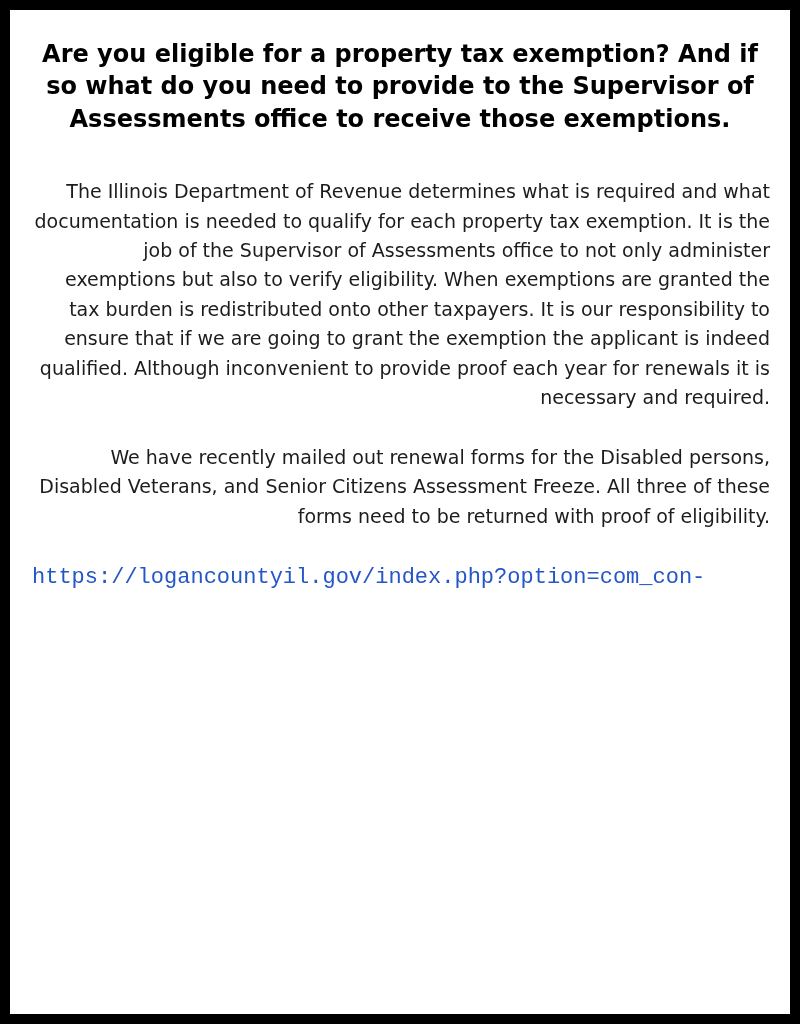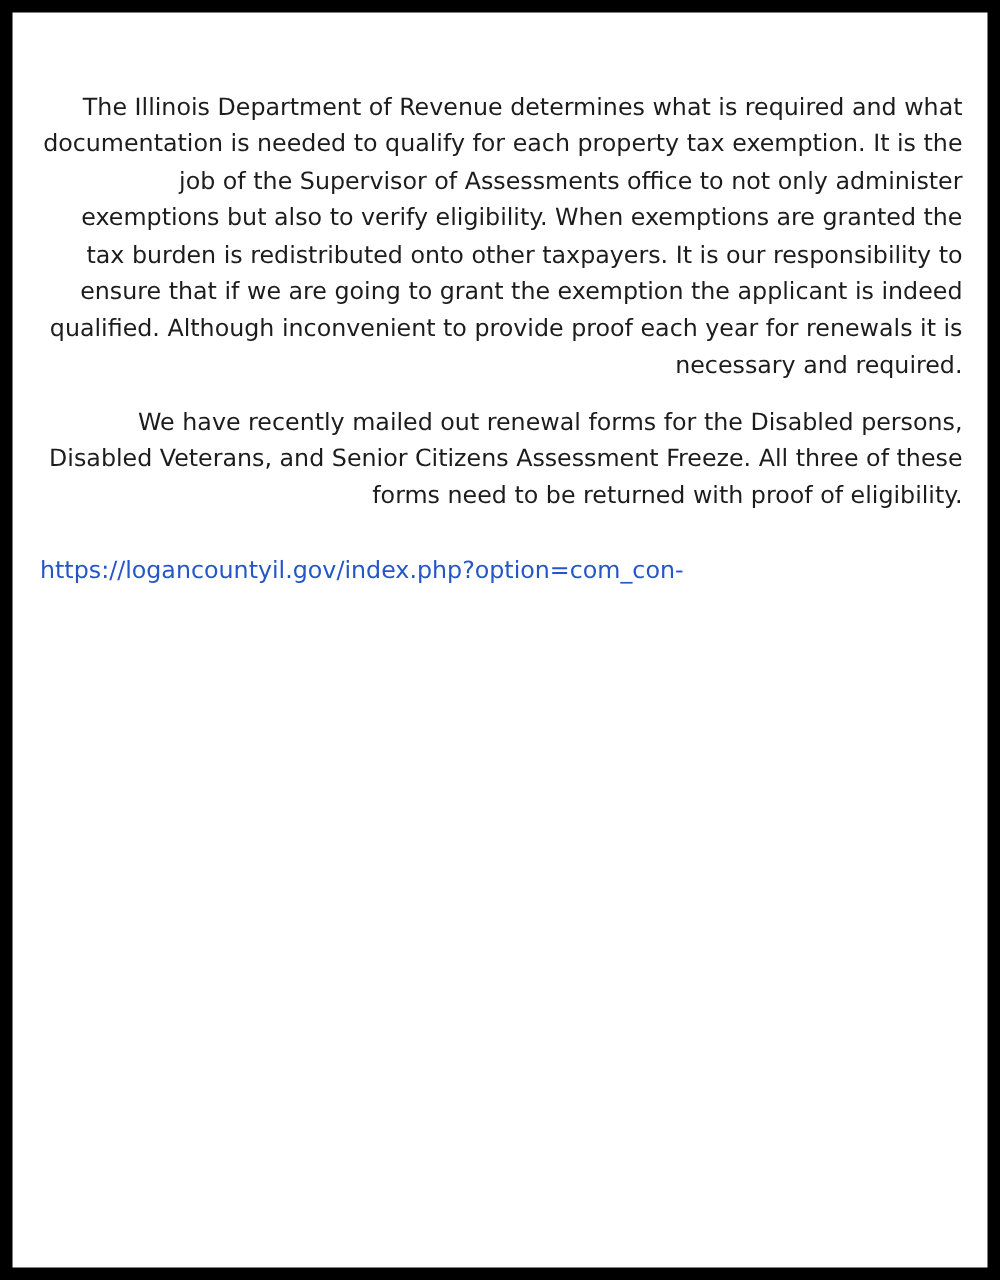--- a/index.html
+++ b/index.html
@@ -26,36 +26,38 @@
     line-height: 1.35;
     margin: 8px 6px 0 6px;
   }
   .para {
     font-size: 19px;
     line-height: 1.55;
     margin: 42px 4px 0 6px;
     text-align: right;
   }
   .para + .para {
-    margin-top: 16px;
+    margin-top: 30px;
   }
   .site-link {
     display: block;
-    font-size: 19px;
+    font-size: 22px;
     line-height: 1.55;
     margin: 30px 4px 0 6px;
     color: var(--link-color, #2456c8);
     text-decoration: none;
     cursor: pointer;
+    font-family: Liberation Mono, monospace;
   }
 </style>
 </head>
 <body>
 
 <div class="page">
+  <h1 class="title">Are you eligible for a property tax exemption? And if so what do you need to provide to the Supervisor of Assessments office to receive those exemptions.</h1>
 
   <p class="para">The Illinois Department of Revenue determines what is required and what documentation is needed to qualify for each property tax exemption. It is the job of the Supervisor of Assessments office to not only administer exemptions but also to verify eligibility. When exemptions are granted the tax burden is redistributed onto other taxpayers. It is our responsibility to ensure that if we are going to grant the exemption the applicant is indeed qualified. Although inconvenient to provide proof each year for renewals it is necessary and required.</p>
 
   <p class="para">We have recently mailed out renewal forms for the Disabled persons, Disabled Veterans, and Senior Citizens Assessment Freeze. All three of these forms need to be returned with proof of eligibility.</p>
 
 
   <a class="site-link" href="#"><span>https://logancountyil.gov/index.php?option=com_con-</span><br></a>
 </div>
 
 </body></html>

